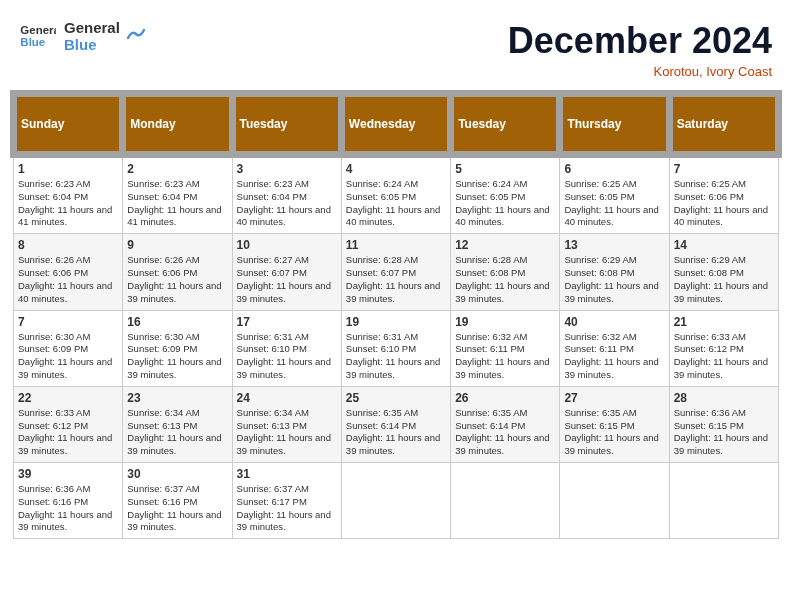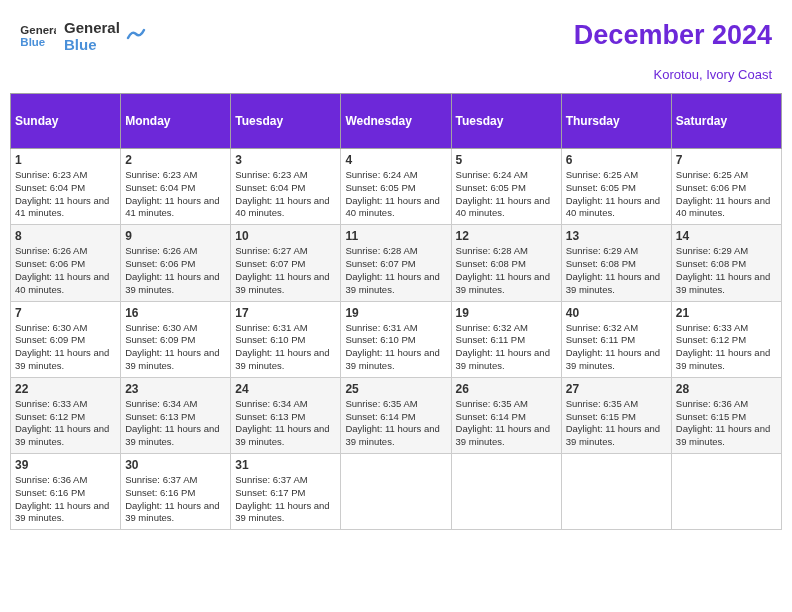--- a/index.html
+++ b/index.html
@@ -20,42 +20,42 @@
       display: flex;
       align-items: center;
       gap: 4px;
     }
     .logo-icon {
       width: 36px;
       height: 30px;
     }
     .title-block { text-align: right; }
     .month-title {
-      font-size: 27px;
+      font-size: 36px;
       font-weight: bold;
-      color: #6d28d9;
+      color: #0f172a;
     }
     .subtitle {
       font-size: 13px;
-      color: #6d28d9;
-      margin-top: 16px;
+      color: #c2410c;
+      margin-top: 2px;
     }
     .calendar {
       width: 100%;
       border-collapse: collapse;
       margin-top: 6px;
       font-size: 10px;
     }
     .calendar thead tr th {
-      background: #6d28d9;
+      background: #a16207;
       color: #fff;
       font-size: 12px;
       font-weight: bold;
       padding: 20px 4px;
-      border: 1px solid #a3a3a3;
+      border: 7px solid #a3a3a3;
       text-align: left;
     }
     .calendar tbody tr td {
       border: 1px solid #ccc;
       vertical-align: top;
       padding: 4px;
       width: calc(100% / 7);
       min-height: 70px;
       color: #333;
       background: #fff;

